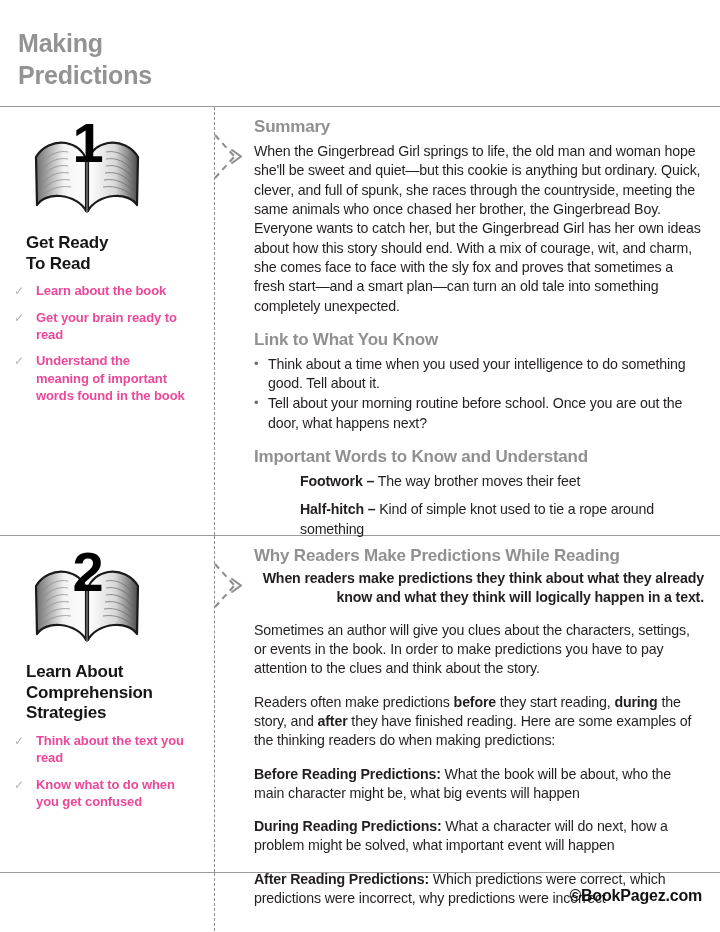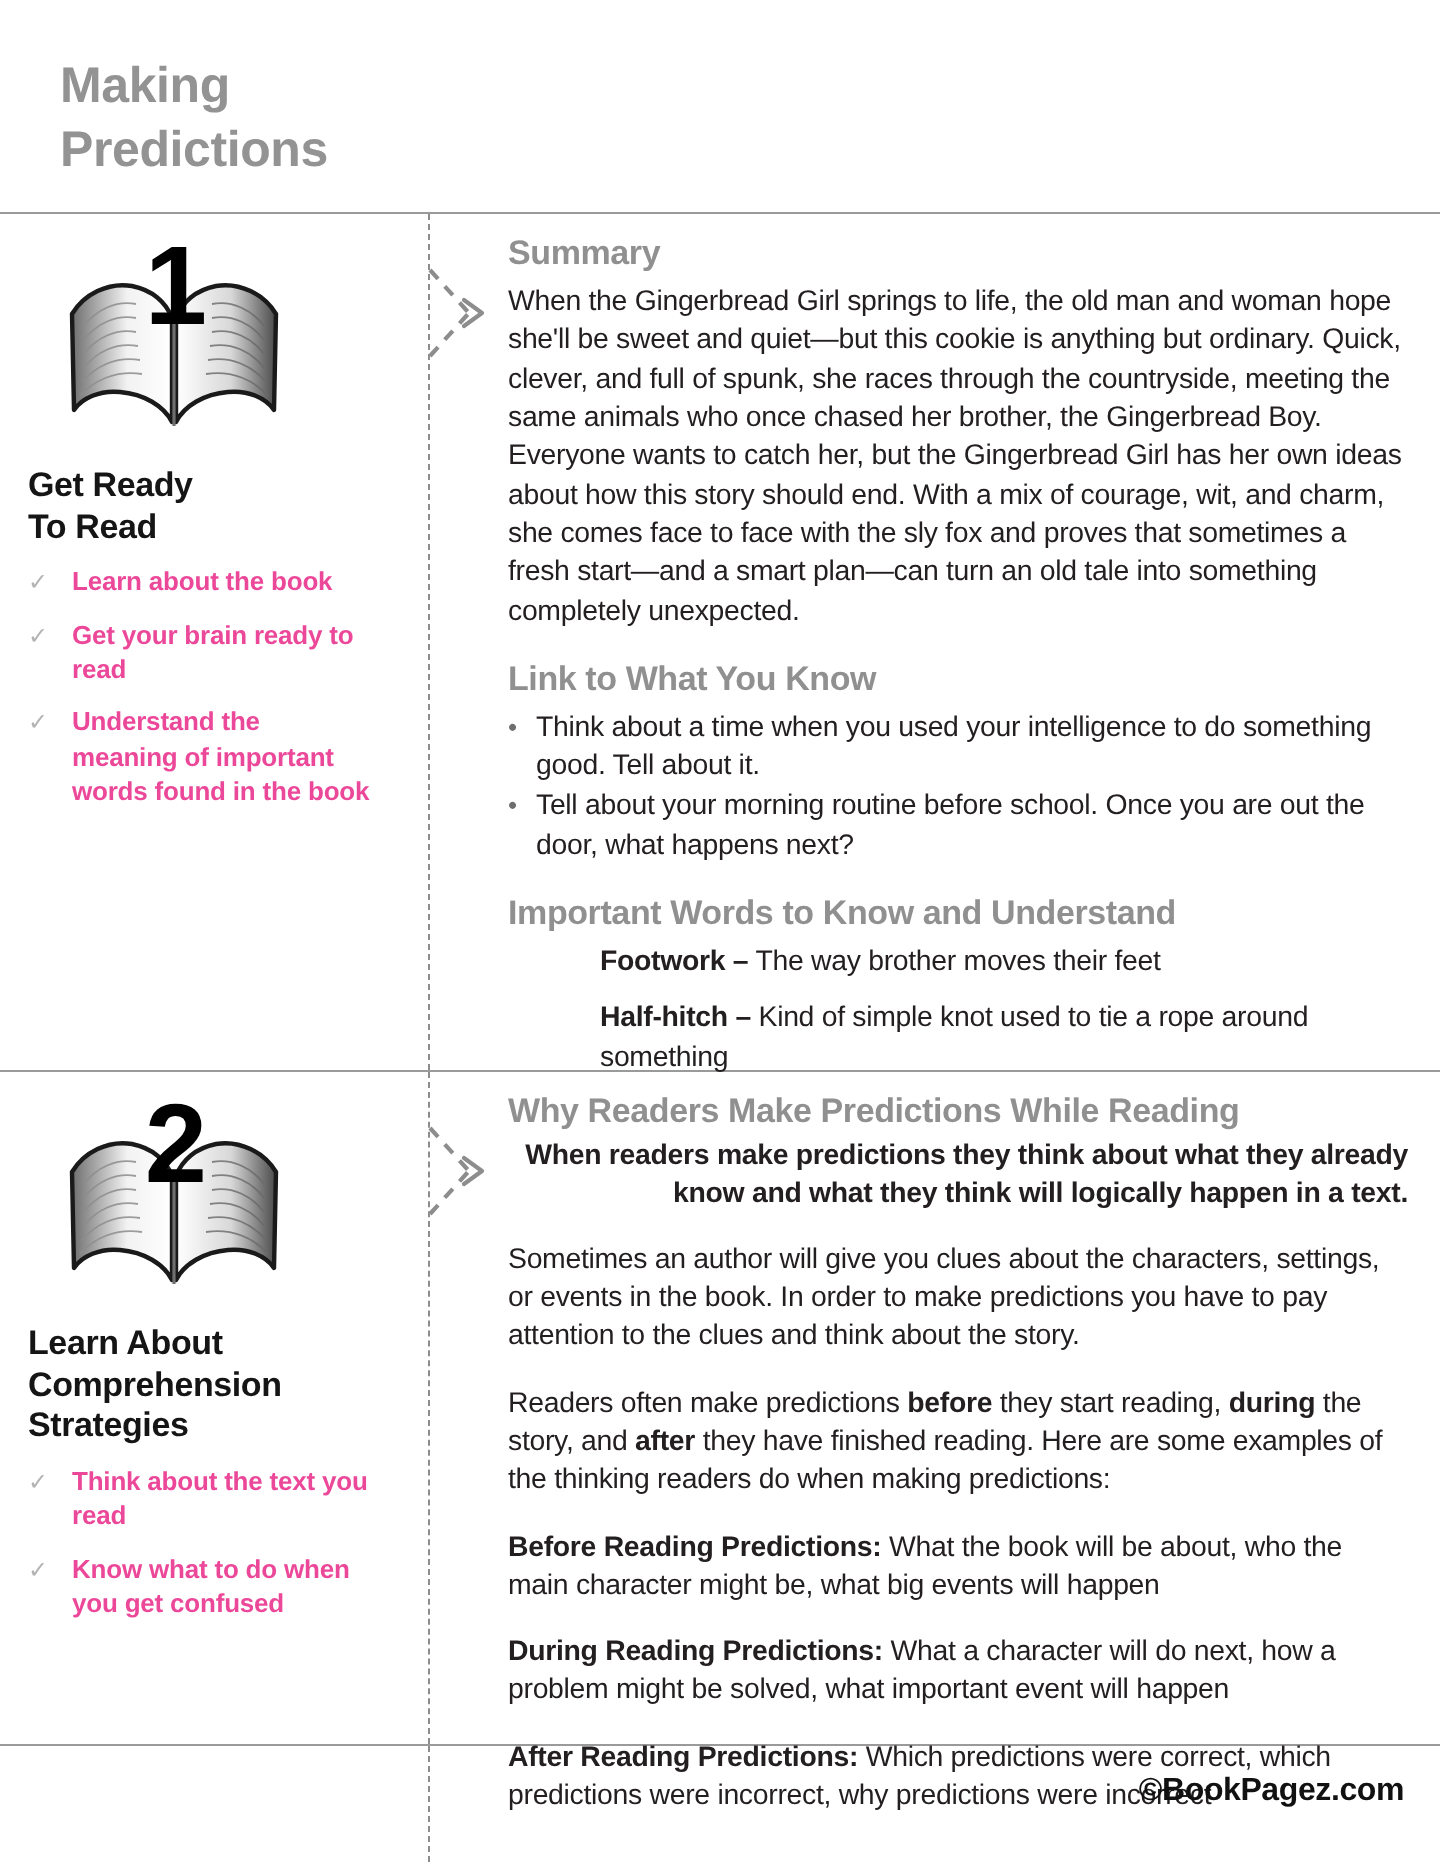--- a/index.html
+++ b/index.html
@@ -25,21 +25,21 @@
 
   
   .header {
     position: relative;
     height: 106px;
     box-sizing: border-box;
     padding: 24px 18px 0 22px;
   }
   .worksheet-title {
     position: absolute;
-    left: 30px;
+    left: 18px;
     top: 28px;
     font-size: 25px;
     font-weight: bold;
     line-height: 1.26;
     color: #939393;
     letter-spacing: -0.2px;
   }
   .worksheet-title .ln { display: block; }
 
   .book-meta {
@@ -141,21 +141,21 @@
     line-height: 1;
     letter-spacing: -2px;
   }
 
   
   .step-title {
     font-size: 17px;
     font-weight: bold;
     color: #151515;
     line-height: 1.22;
-    margin: 2px 0 8px 0;
+    margin: 2px 0 8px 12px;
     letter-spacing: -0.2px;
   }
   .step-title .ln { display: block; }
 
   .check-list {
     list-style: none;
     margin: 0;
     padding: 0;
   }
   .check-item {

